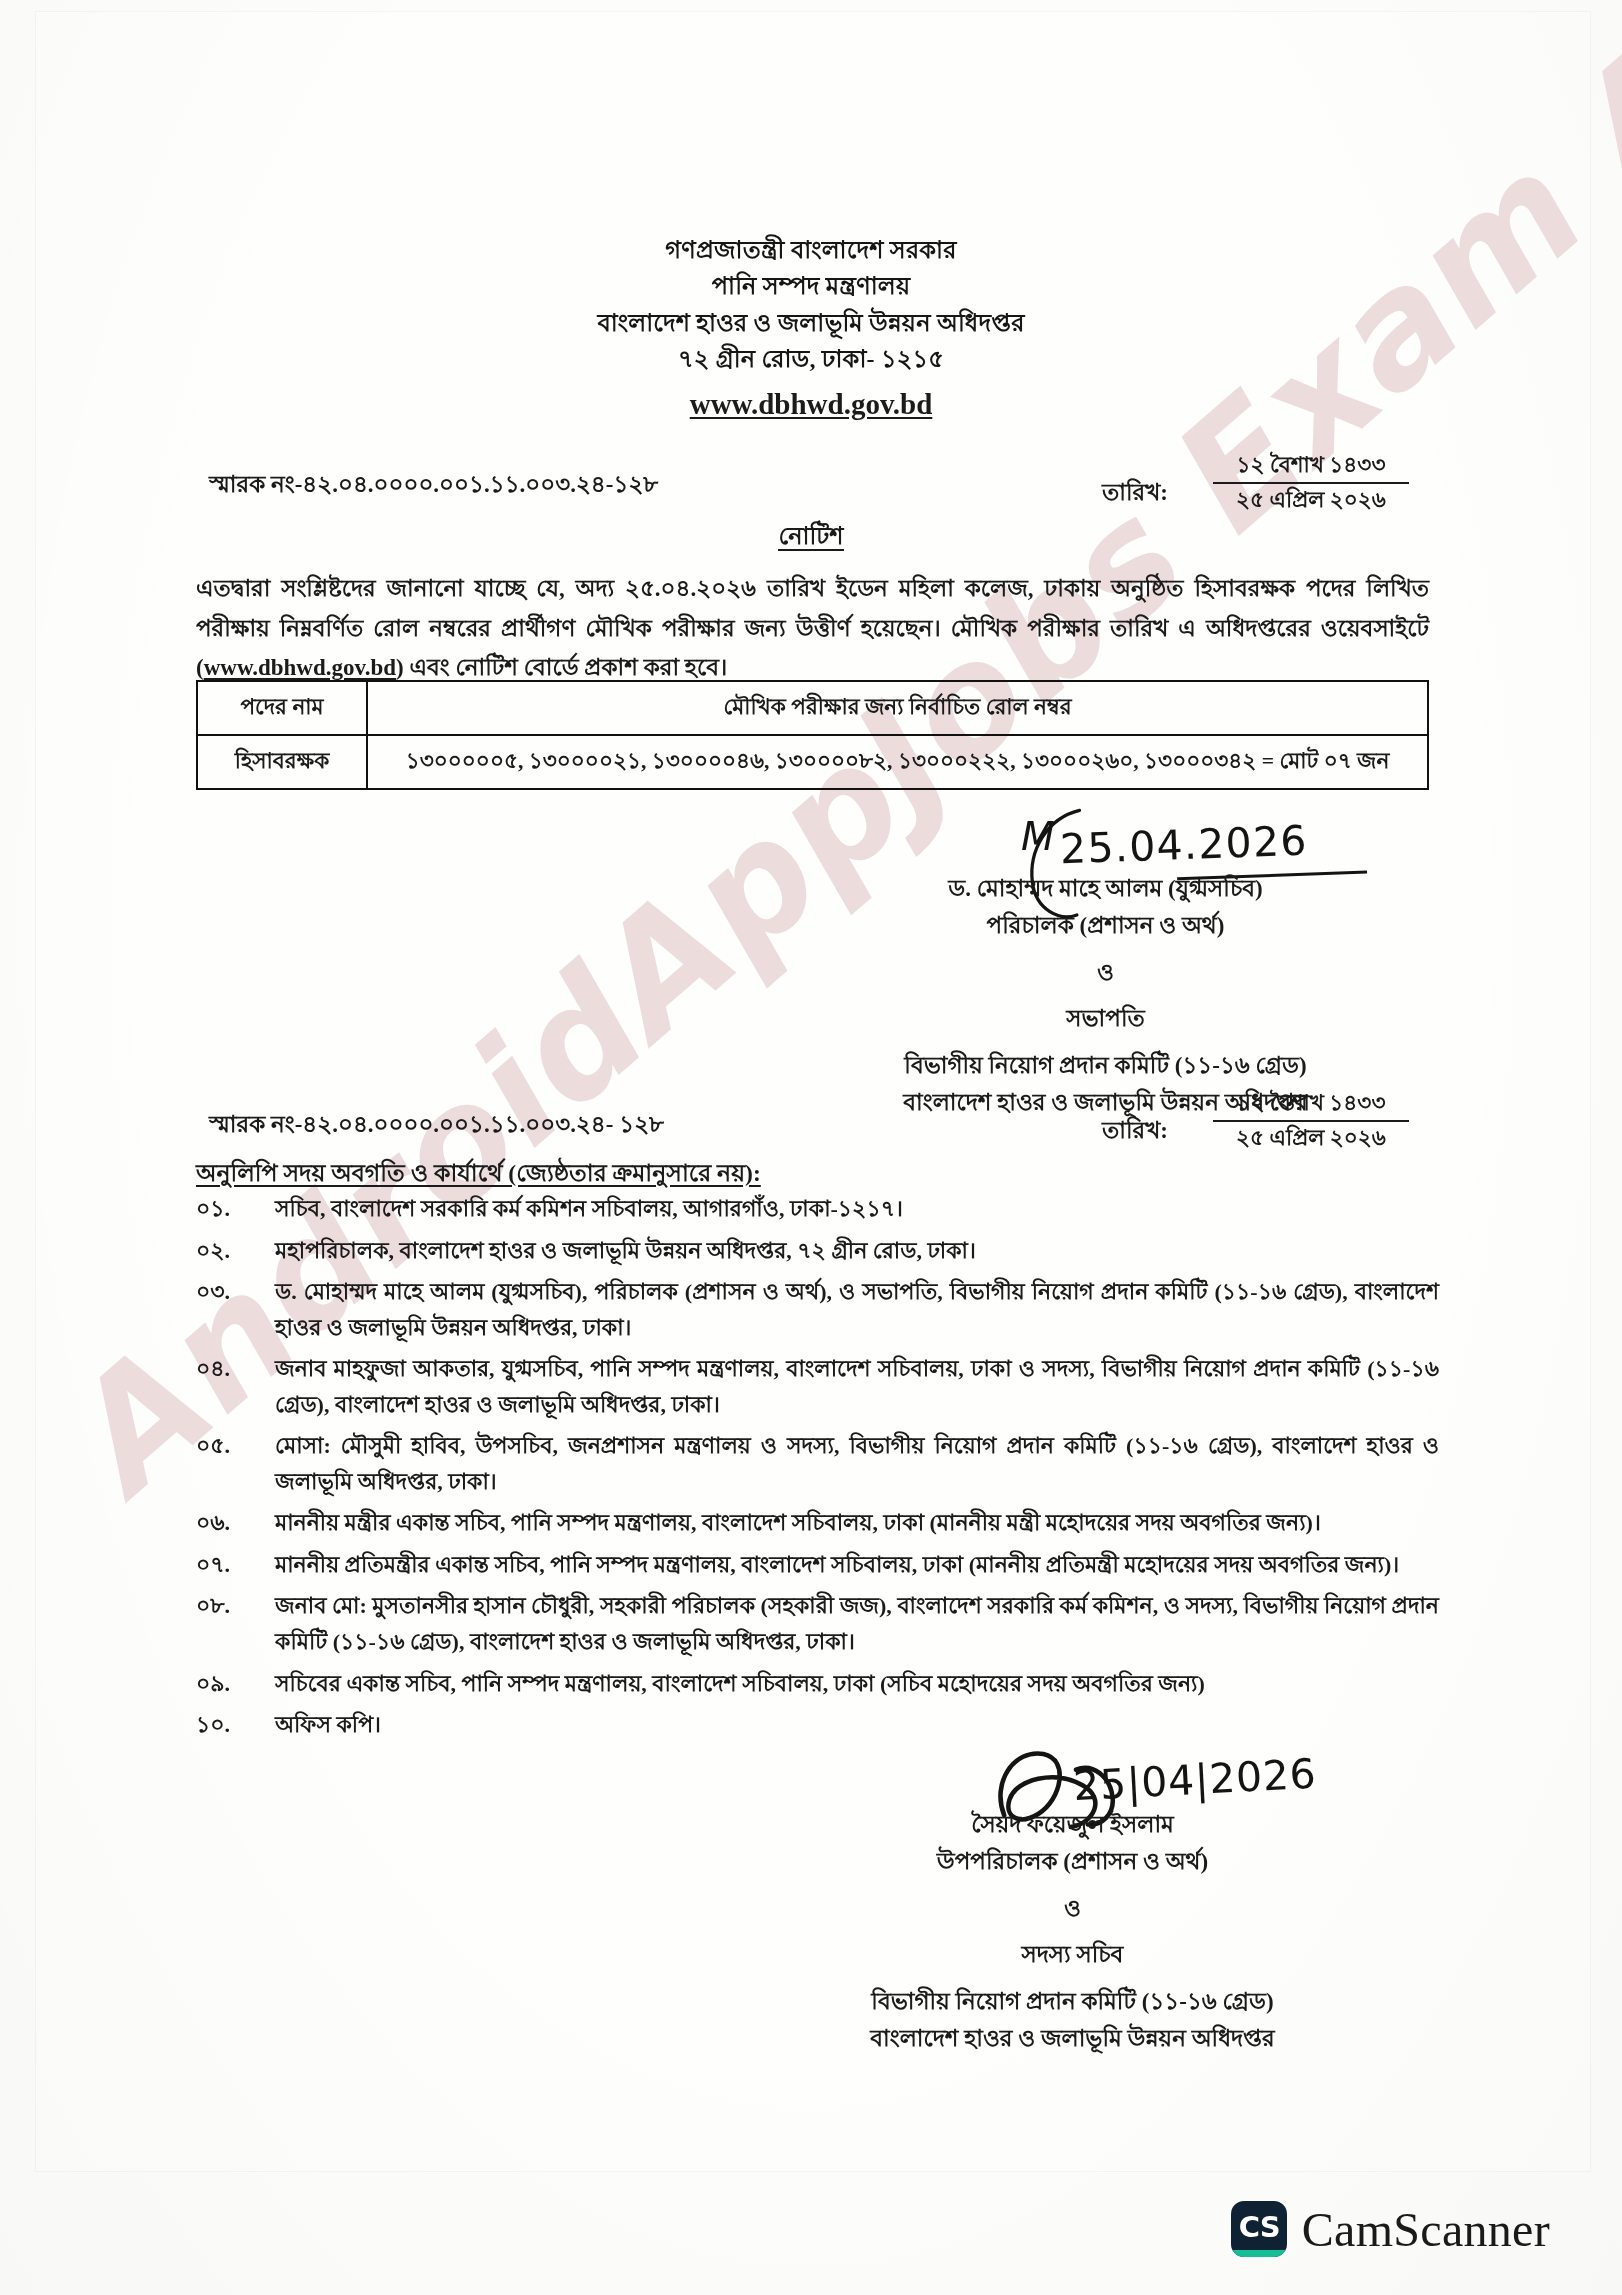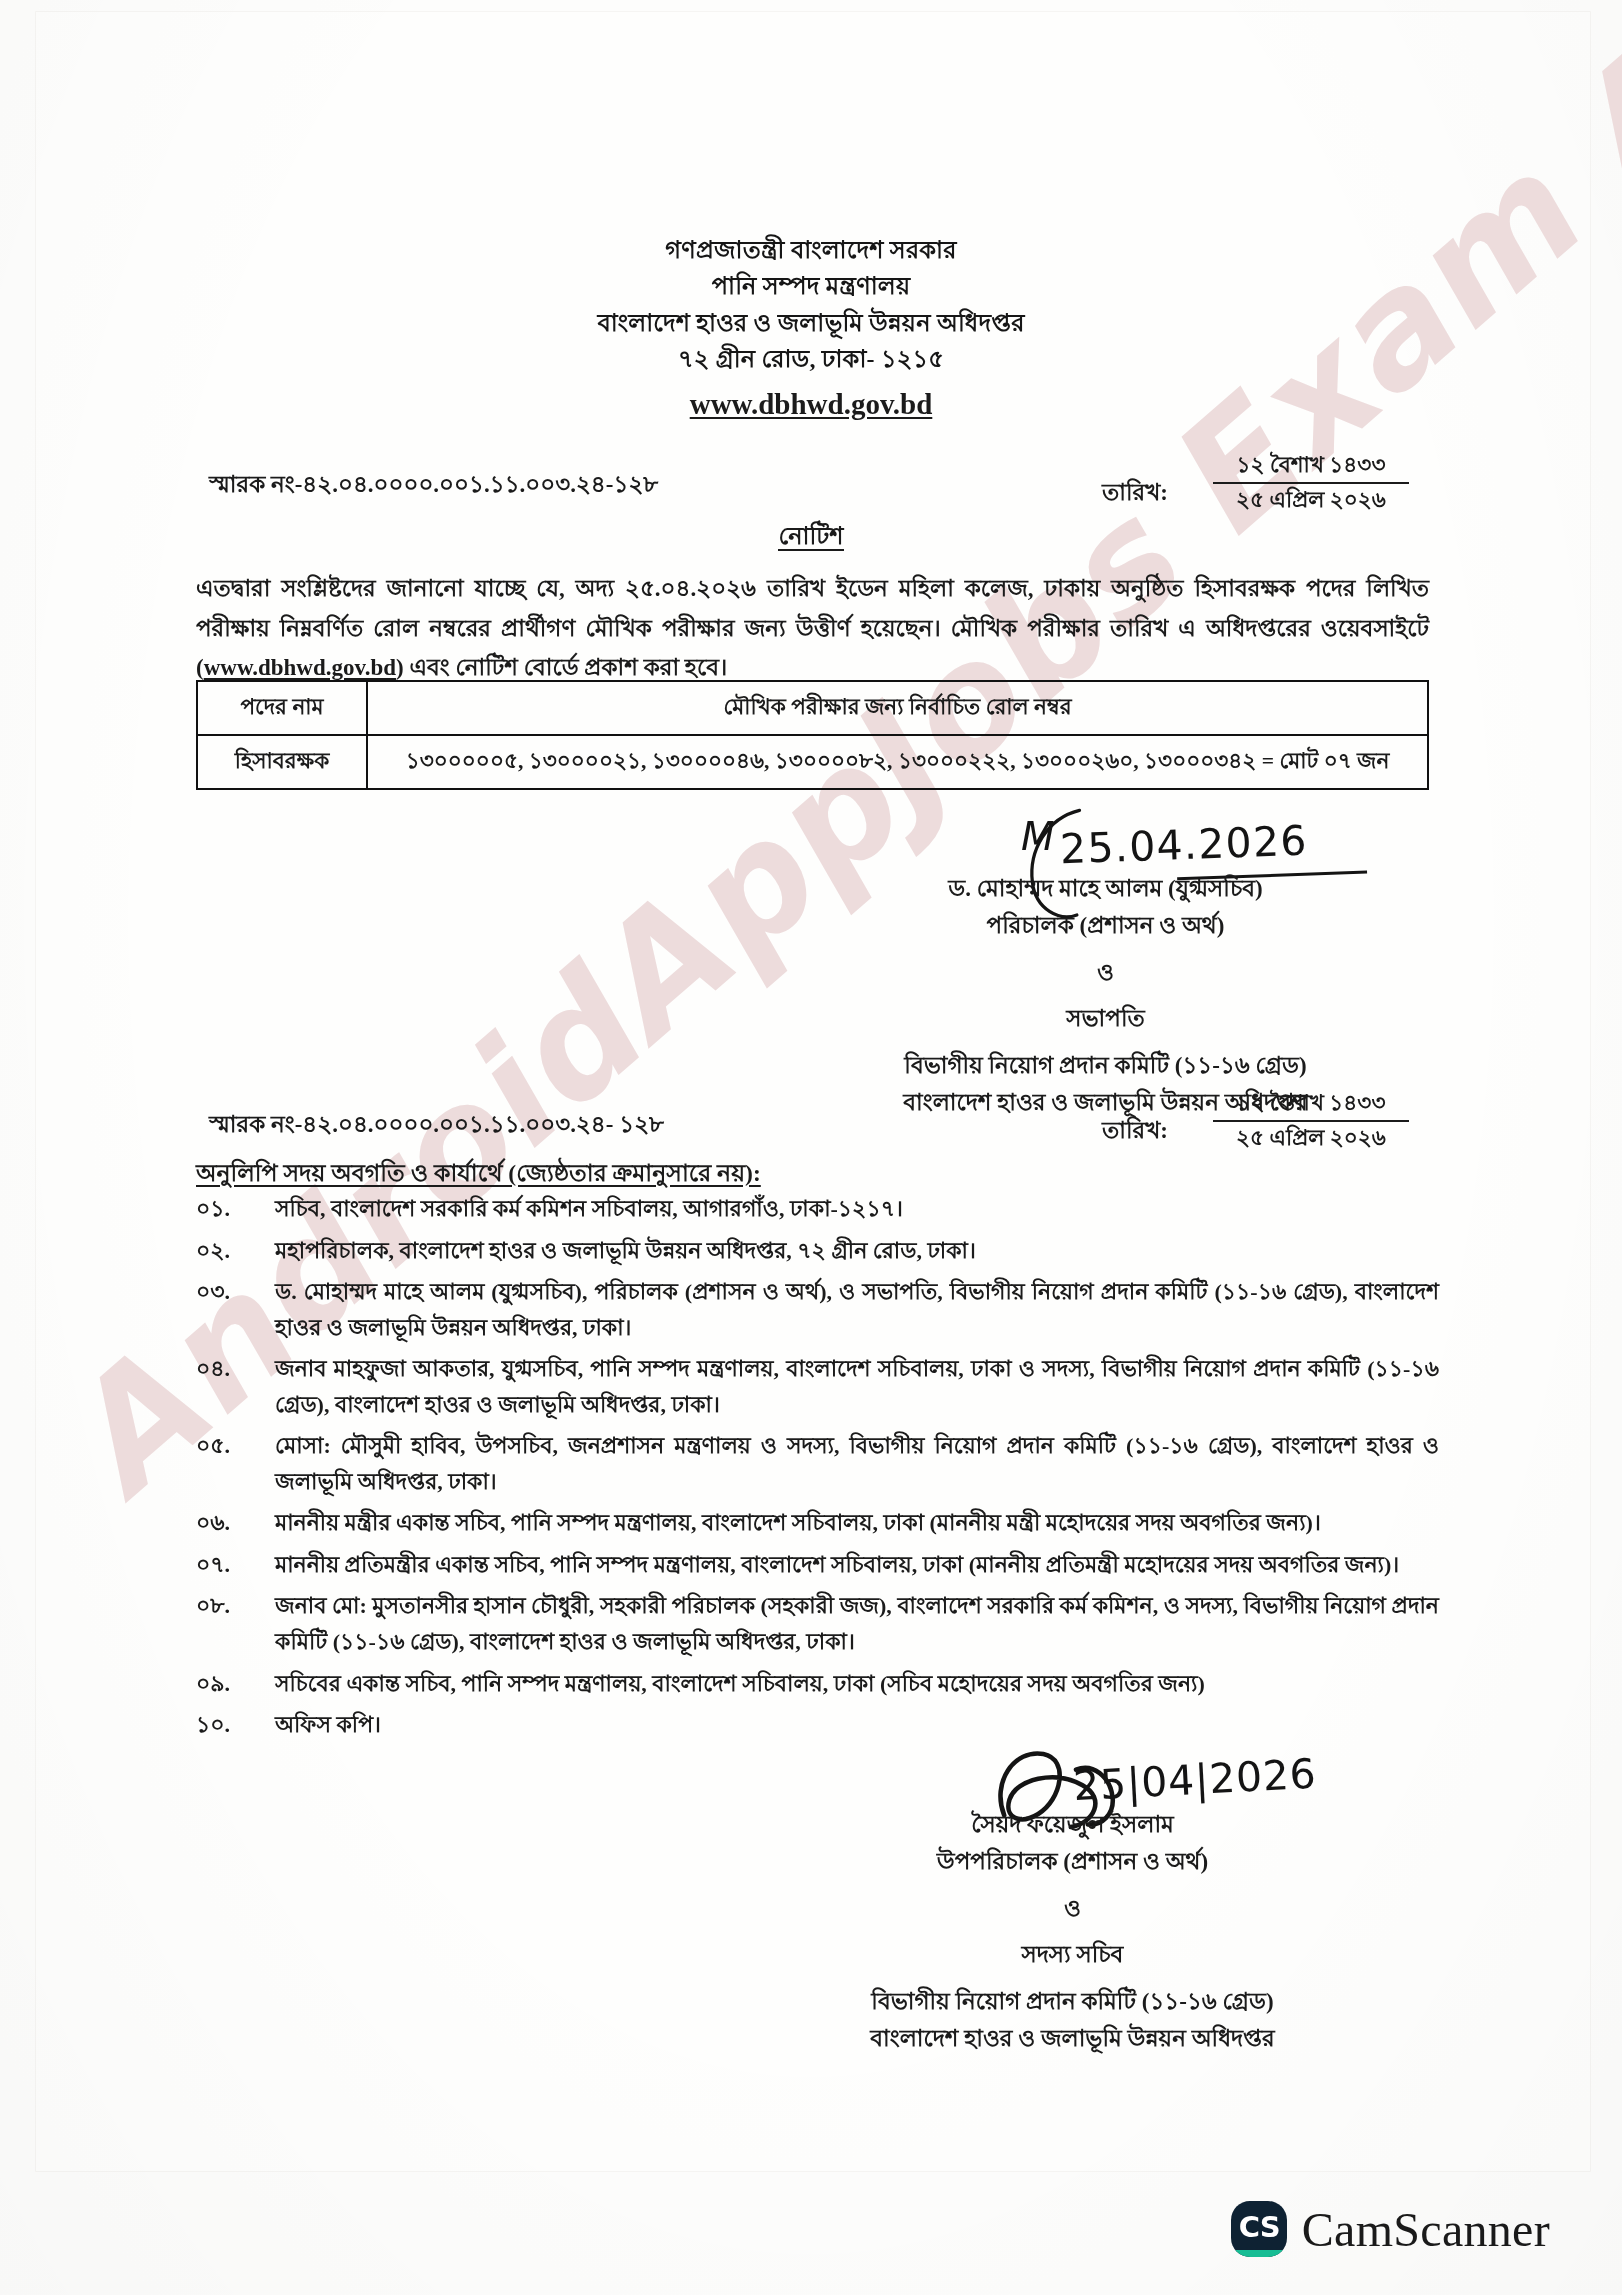--- a/index.html
+++ b/index.html
@@ -244,21 +244,21 @@
   
   #camscanner {
     position: absolute;
     right: 72px; bottom: 38px;
     display: flex;
     align-items: center;
     gap: 14.4px;
   }
   #camscanner .cs-badge {
     width: 56px; height: 56px;
-    border-radius: 19px;
+    border-radius: 13px;
     background: #0e2233;
     position: relative;
     overflow: hidden;
     display: flex;
     align-items: center;
     justify-content: center;
   }
   #camscanner .cs-badge .cs-letters {
     color: #ffffff;
     font-family: "DejaVu Sans", sans-serif;

